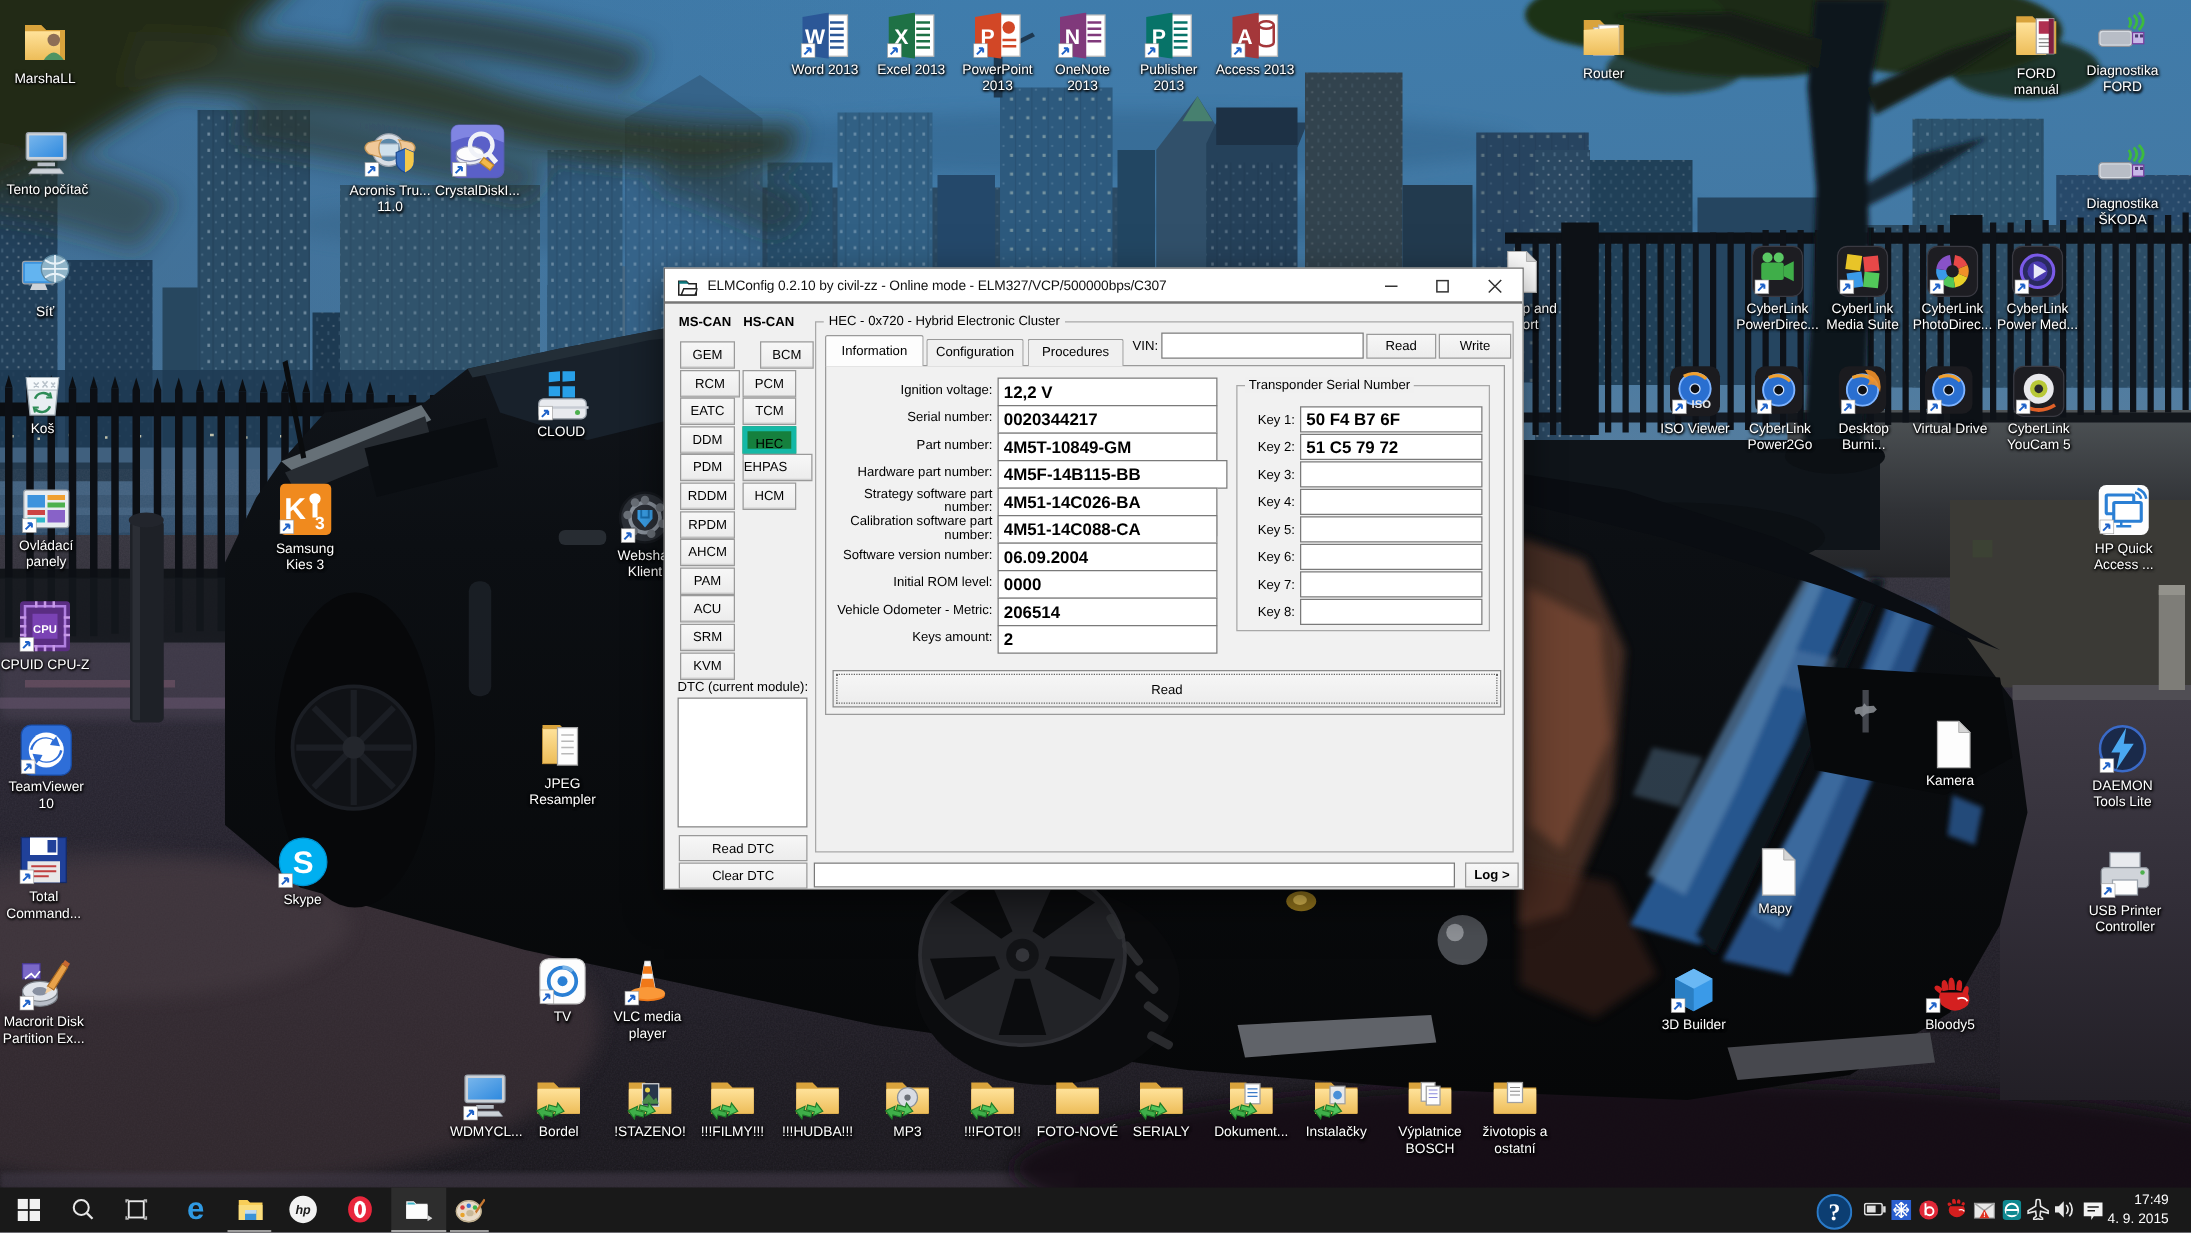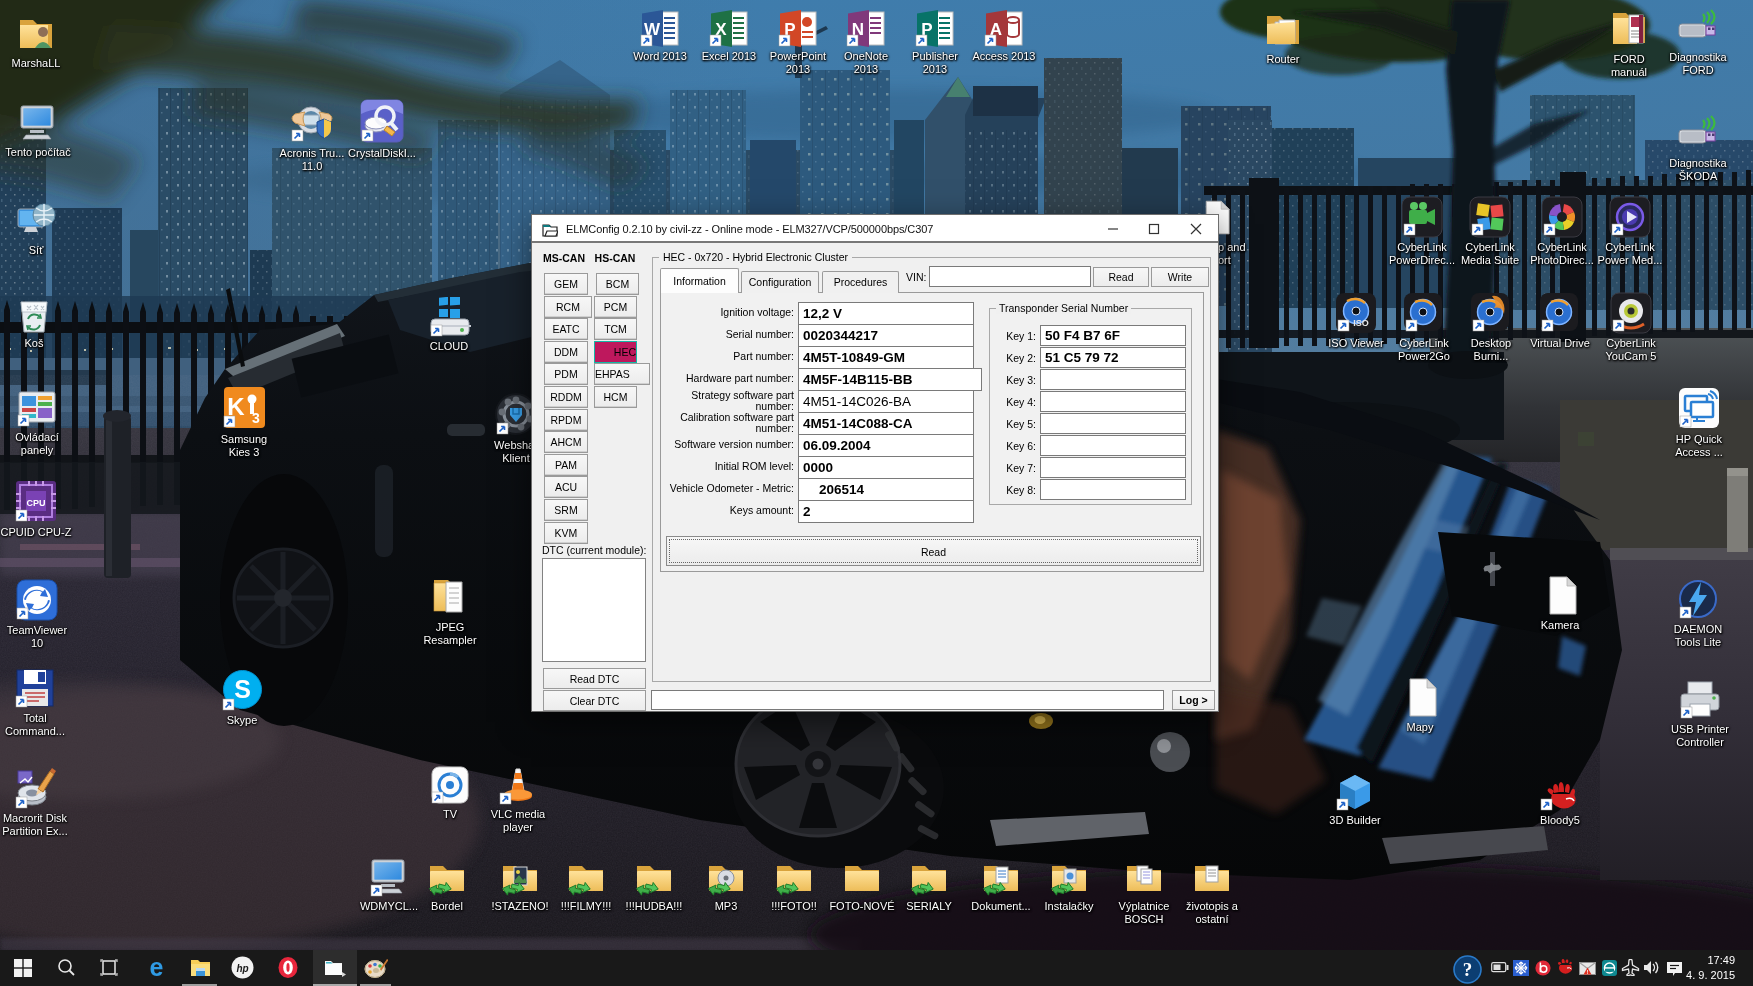--- a/index.html
+++ b/index.html
@@ -1142,24 +1142,24 @@
 <div style="position:absolute;left:12px;top:103px;width:44px;height:22px;line-height:21px;text-align:center;font-size:10.5px;background:linear-gradient(#f7f7f7,#ececec);border:1px solid #9a9a9a;box-shadow:inset 0 -1px 0 #d0d0d0;box-sizing:border-box">EATC</div>
 <div style="position:absolute;left:12px;top:126px;width:44px;height:22px;line-height:21px;text-align:center;font-size:10.5px;background:linear-gradient(#f7f7f7,#ececec);border:1px solid #9a9a9a;box-shadow:inset 0 -1px 0 #d0d0d0;box-sizing:border-box">DDM</div>
 <div style="position:absolute;left:12px;top:148px;width:44px;height:22px;line-height:21px;text-align:center;font-size:10.5px;background:linear-gradient(#f7f7f7,#ececec);border:1px solid #9a9a9a;box-shadow:inset 0 -1px 0 #d0d0d0;box-sizing:border-box">PDM</div>
 <div style="position:absolute;left:12px;top:171px;width:44px;height:22px;line-height:21px;text-align:center;font-size:10.5px;background:linear-gradient(#f7f7f7,#ececec);border:1px solid #9a9a9a;box-shadow:inset 0 -1px 0 #d0d0d0;box-sizing:border-box">RDDM</div>
 <div style="position:absolute;left:12px;top:194px;width:44px;height:22px;line-height:21px;text-align:center;font-size:10.5px;background:linear-gradient(#f7f7f7,#ececec);border:1px solid #9a9a9a;box-shadow:inset 0 -1px 0 #d0d0d0;box-sizing:border-box">RPDM</div>
 <div style="position:absolute;left:12px;top:216px;width:44px;height:22px;line-height:21px;text-align:center;font-size:10.5px;background:linear-gradient(#f7f7f7,#ececec);border:1px solid #9a9a9a;box-shadow:inset 0 -1px 0 #d0d0d0;box-sizing:border-box">AHCM</div>
 <div style="position:absolute;left:12px;top:239px;width:44px;height:22px;line-height:21px;text-align:center;font-size:10.5px;background:linear-gradient(#f7f7f7,#ececec);border:1px solid #9a9a9a;box-shadow:inset 0 -1px 0 #d0d0d0;box-sizing:border-box">PAM</div>
 <div style="position:absolute;left:12px;top:261px;width:44px;height:22px;line-height:21px;text-align:center;font-size:10.5px;background:linear-gradient(#f7f7f7,#ececec);border:1px solid #9a9a9a;box-shadow:inset 0 -1px 0 #d0d0d0;box-sizing:border-box">ACU</div>
 <div style="position:absolute;left:12px;top:284px;width:44px;height:22px;line-height:21px;text-align:center;font-size:10.5px;background:linear-gradient(#f7f7f7,#ececec);border:1px solid #9a9a9a;box-shadow:inset 0 -1px 0 #d0d0d0;box-sizing:border-box">SRM</div>
 <div style="position:absolute;left:12px;top:307px;width:44px;height:22px;line-height:21px;text-align:center;font-size:10.5px;background:linear-gradient(#f7f7f7,#ececec);border:1px solid #9a9a9a;box-shadow:inset 0 -1px 0 #d0d0d0;box-sizing:border-box">KVM</div>
-<div style="position:absolute;left:64px;top:58px;width:43px;height:22px;line-height:21px;text-align:center;font-size:10.5px;background:linear-gradient(#f7f7f7,#ececec);border:1px solid #9a9a9a;box-shadow:inset 0 -1px 0 #d0d0d0;box-sizing:border-box">BCM</div>
+<div style="position:absolute;left:76px;top:58px;width:43px;height:22px;line-height:21px;text-align:center;font-size:10.5px;background:linear-gradient(#f7f7f7,#ececec);border:1px solid #9a9a9a;box-shadow:inset 0 -1px 0 #d0d0d0;box-sizing:border-box">BCM</div>
 <div style="position:absolute;left:62px;top:81px;width:43px;height:22px;line-height:21px;text-align:center;font-size:10.5px;background:linear-gradient(#f7f7f7,#ececec);border:1px solid #9a9a9a;box-shadow:inset 0 -1px 0 #d0d0d0;box-sizing:border-box">PCM</div>
 <div style="position:absolute;left:62px;top:103px;width:43px;height:22px;line-height:21px;text-align:center;font-size:10.5px;background:linear-gradient(#f7f7f7,#ececec);border:1px solid #9a9a9a;box-shadow:inset 0 -1px 0 #d0d0d0;box-sizing:border-box">TCM</div>
-<div style="position:absolute;left:62px;top:126px;width:43px;height:22px;line-height:21px;text-align:right;font-size:10.5px;background:#be185d;border:1px solid #14b8a6;box-sizing:border-box">HEC</div>
+<div style="position:absolute;left:62px;top:126px;width:43px;height:22px;line-height:21px;text-align:center;font-size:10.5px;background:#15803d;border:4px solid #14b8a6;box-sizing:border-box">HEC</div>
 <div style="position:absolute;left:62px;top:148px;width:56px;height:22px;line-height:21px;font-size:10.5px;background:linear-gradient(#f7f7f7,#ececec);border:1px solid #9a9a9a;box-shadow:inset 0 -1px 0 #d0d0d0;box-sizing:border-box">EHPAS</div>
 <div style="position:absolute;left:62px;top:171px;width:43px;height:22px;line-height:21px;text-align:center;font-size:10.5px;background:linear-gradient(#f7f7f7,#ececec);border:1px solid #9a9a9a;box-shadow:inset 0 -1px 0 #d0d0d0;box-sizing:border-box">HCM</div>
   <div style="position:absolute;left:10px;top:329px;font-size:10.5px">DTC (current module):</div>
   <div style="position:absolute;left:10px;top:343px;width:104px;height:104px;background:#fff;border:1px solid #828282;box-sizing:border-box"></div>
   <div style="position:absolute;left:11px;top:453px;width:103px;height:21px;line-height:20px;text-align:center;font-size:10.5px;background:linear-gradient(#f7f7f7,#ececec);border:1px solid #9a9a9a;box-sizing:border-box">Read DTC</div>
   <div style="position:absolute;left:11px;top:475px;width:103px;height:21px;line-height:20px;text-align:center;font-size:10.5px;background:linear-gradient(#f7f7f7,#ececec);border:1px solid #9a9a9a;box-sizing:border-box">Clear DTC</div>
 
   <div style="position:absolute;left:120px;top:42px;width:559px;height:425px;border:1px solid #a8a8a8;box-sizing:border-box"></div>
   <div style="position:absolute;left:127px;top:36px;background:#f0f0f0;padding:0 4px;font-size:10.5px">HEC - 0x720 - Hybrid Electronic Cluster</div>
 
@@ -1184,37 +1184,37 @@
         <span>Part number:</span>
       </div>
 <div style="position:absolute;left:266px;top:131px;width:176px;height:23px;background:#fff;border:1px solid #7a7a7a;box-sizing:border-box;font-size:13.5px;font-weight:bold;line-height:21px;padding-left:4px">4M5T-10849-GM</div>
 <div style="position:absolute;left:118px;top:153px;width:144px;height:22px;display:flex;align-items:center;justify-content:flex-end;text-align:right;font-size:10.5px;line-height:11.5px">
         <span>Hardware part number:</span>
       </div>
 <div style="position:absolute;left:266px;top:153px;width:184px;height:23px;background:#fff;border:1px solid #7a7a7a;box-sizing:border-box;font-size:13.5px;font-weight:bold;line-height:21px;padding-left:4px">4M5F-14B115-BB</div>
 <div style="position:absolute;left:118px;top:175px;width:144px;height:22px;display:flex;align-items:center;justify-content:flex-end;text-align:right;font-size:10.5px;line-height:11.5px">
         <span>Strategy software part<br>number:</span>
       </div>
-<div style="position:absolute;left:266px;top:175px;width:176px;height:39px;background:#fff;border:1px solid #7a7a7a;box-sizing:border-box;font-size:13.5px;font-weight:normal;line-height:21px;padding-left:4px">4M51-14C026-BA</div>
+<div style="position:absolute;left:266px;top:175px;width:176px;height:39px;background:#fff;border:1px solid #7a7a7a;box-sizing:border-box;font-size:13.5px;font-weight:bold;line-height:21px;padding-left:4px">4M51-14C026-BA</div>
 <div style="position:absolute;left:118px;top:197px;width:144px;height:22px;display:flex;align-items:center;justify-content:flex-end;text-align:right;font-size:10.5px;line-height:11.5px">
         <span>Calibration software part<br>number:</span>
       </div>
 <div style="position:absolute;left:266px;top:197px;width:176px;height:23px;background:#fff;border:1px solid #7a7a7a;box-sizing:border-box;font-size:13.5px;font-weight:bold;line-height:21px;padding-left:4px">4M51-14C088-CA</div>
 <div style="position:absolute;left:118px;top:219px;width:144px;height:22px;display:flex;align-items:center;justify-content:flex-end;text-align:right;font-size:10.5px;line-height:11.5px">
         <span>Software version number:</span>
       </div>
 <div style="position:absolute;left:266px;top:219px;width:176px;height:23px;background:#fff;border:1px solid #7a7a7a;box-sizing:border-box;font-size:13.5px;font-weight:bold;line-height:21px;padding-left:4px">06.09.2004</div>
 <div style="position:absolute;left:118px;top:241px;width:144px;height:22px;display:flex;align-items:center;justify-content:flex-end;text-align:right;font-size:10.5px;line-height:11.5px">
         <span>Initial ROM level:</span>
       </div>
 <div style="position:absolute;left:266px;top:241px;width:176px;height:23px;background:#fff;border:1px solid #7a7a7a;box-sizing:border-box;font-size:13.5px;font-weight:bold;line-height:21px;padding-left:4px">0000</div>
 <div style="position:absolute;left:118px;top:263px;width:144px;height:22px;display:flex;align-items:center;justify-content:flex-end;text-align:right;font-size:10.5px;line-height:11.5px">
         <span>Vehicle Odometer - Metric:</span>
       </div>
-<div style="position:absolute;left:266px;top:263px;width:176px;height:23px;background:#fff;border:1px solid #7a7a7a;box-sizing:border-box;font-size:13.5px;font-weight:bold;line-height:21px;padding-left:20px">206514</div>
+<div style="position:absolute;left:266px;top:263px;width:176px;height:23px;background:#fff;border:1px solid #7a7a7a;box-sizing:border-box;font-size:13.5px;font-weight:bold;line-height:21px;padding-left:4px">206514</div>
 <div style="position:absolute;left:118px;top:285px;width:144px;height:22px;display:flex;align-items:center;justify-content:flex-end;text-align:right;font-size:10.5px;line-height:11.5px">
         <span>Keys amount:</span>
       </div>
 <div style="position:absolute;left:266px;top:285px;width:176px;height:23px;background:#fff;border:1px solid #7a7a7a;box-sizing:border-box;font-size:13.5px;font-weight:bold;line-height:21px;padding-left:4px">2</div>
 <div style="position:absolute;left:450px;top:110px;width:54px;height:21px;display:flex;align-items:center;justify-content:flex-end;font-size:10.5px">Key 1:</div>
 <div style="position:absolute;left:508px;top:110px;width:146px;height:21px;background:#fff;border:1px solid #7a7a7a;box-sizing:border-box;font-size:13.5px;font-weight:bold;line-height:19px;padding-left:4px">50 F4 B7 6F</div>
 <div style="position:absolute;left:450px;top:132px;width:54px;height:21px;display:flex;align-items:center;justify-content:flex-end;font-size:10.5px">Key 2:</div>
 <div style="position:absolute;left:508px;top:132px;width:146px;height:21px;background:#fff;border:1px solid #7a7a7a;box-sizing:border-box;font-size:13.5px;font-weight:bold;line-height:19px;padding-left:4px">51 C5 79 72</div>
 <div style="position:absolute;left:450px;top:154px;width:54px;height:21px;display:flex;align-items:center;justify-content:flex-end;font-size:10.5px">Key 3:</div>
 <div style="position:absolute;left:508px;top:154px;width:146px;height:21px;background:#fff;border:1px solid #7a7a7a;box-sizing:border-box;font-size:13.5px;font-weight:bold;line-height:19px;padding-left:4px"></div>

